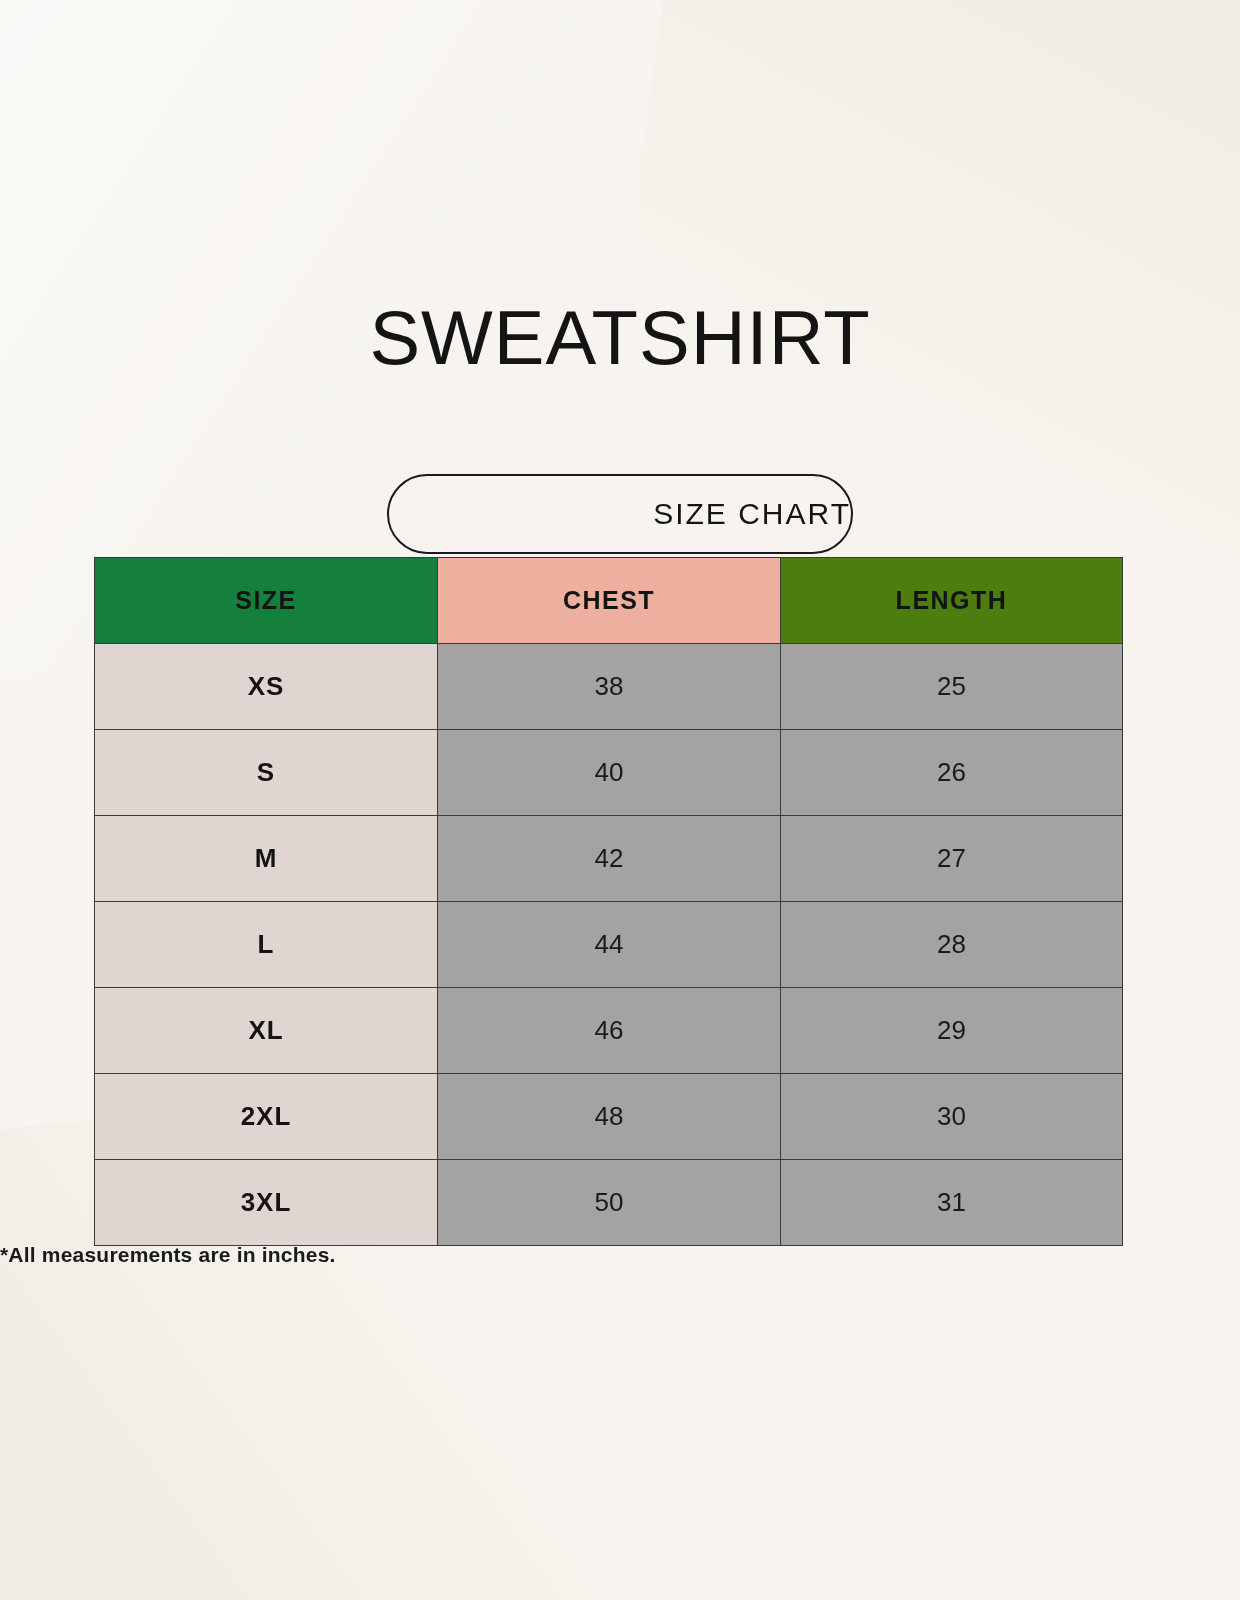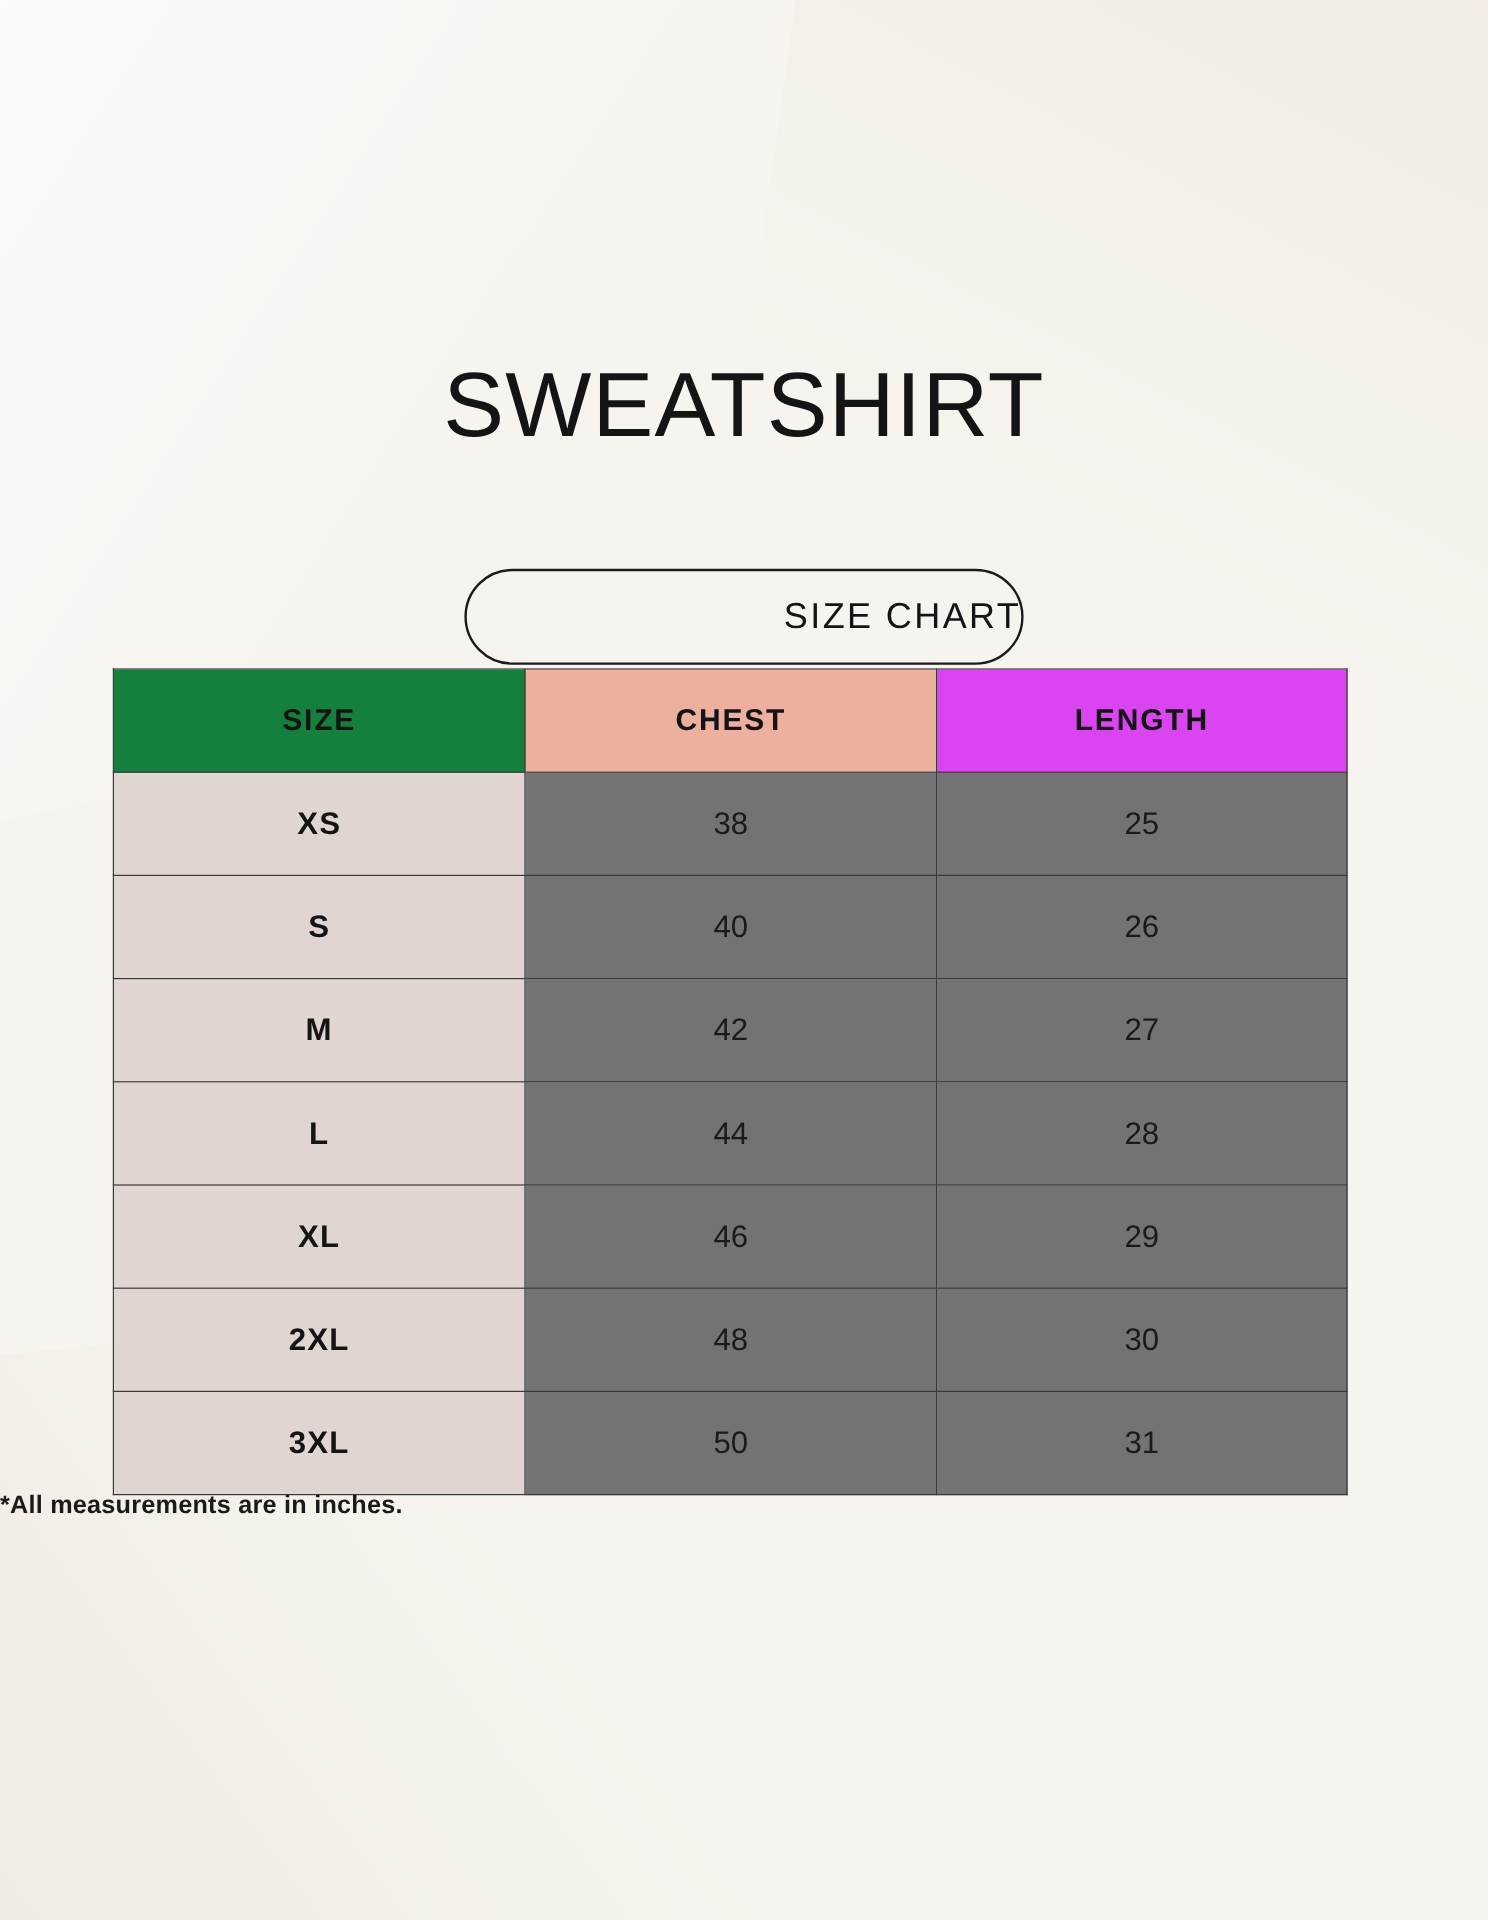--- a/index.html
+++ b/index.html
@@ -120,31 +120,31 @@
 
   thead th {
     height: 85px;
     font-size: 25px;
     font-weight: bold;
     letter-spacing: 1.5px;
     color: #141414;
   }
   thead th.h-size { background: #15803d; }
   thead th.h-chest { background: #edaf9e; margin-left: 17px; }
-  thead th.h-length { background: #d946ef; }
+  thead th.h-length { background: #4d7c0f; }
 
   tbody td.cell-size {
     background: #e0d5d1;
     font-size: 26px;
     font-weight: bold;
     letter-spacing: 1px;
     color: #141414;
   }
   tbody td.cell-val {
-    background: #737373;
+    background: #a3a3a3;
     font-size: 26px;
     font-weight: 400;
     color: #1a1a1a;
   }
 
   .footnote {
     position: absolute;
     top: 1243px;
     left: 0;
     width: 1122px;

